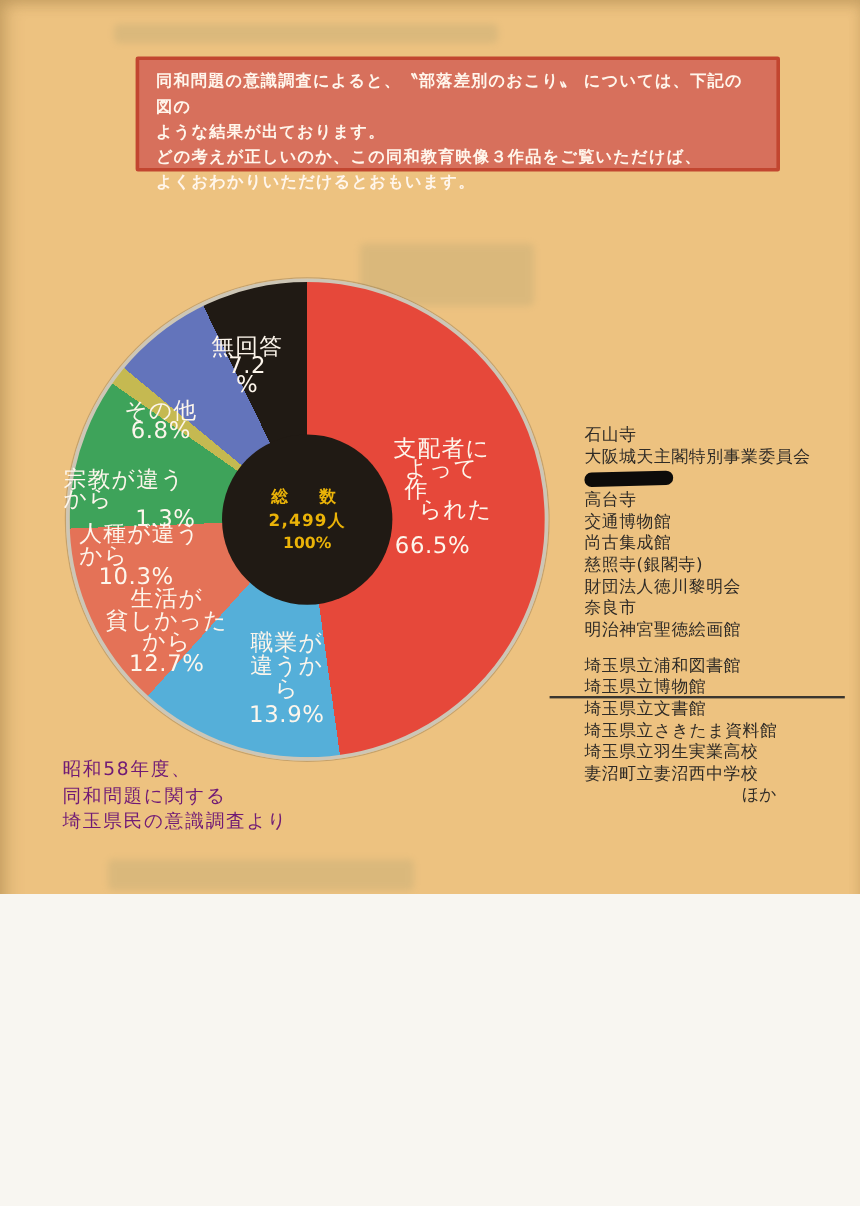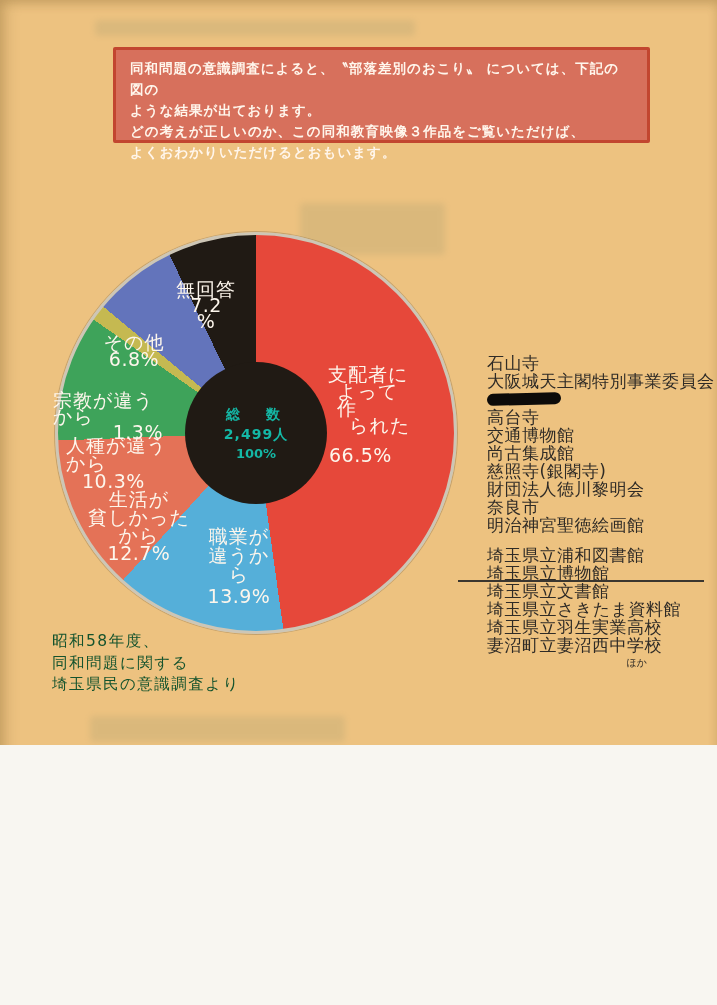--- a/index.html
+++ b/index.html
@@ -28,48 +28,48 @@
   
   .pie{
     position:absolute;left:55px;top:232px;width:396px;height:396px;border-radius:50%;
     border:3px solid #cdc6b6;box-sizing:content-box;
     box-shadow:0 0 0 1px rgba(120,100,70,.35);
   }
   .pie-center{
     position:absolute;left:50%;top:50%;transform:translate(-50%,-50%);
     width:142px;height:142px;border-radius:50%;background:#201a14;
     display:flex;flex-direction:column;align-items:center;justify-content:center;
-    color:#14b8a6;
+    color:#eab308;
   }
   .pie-center .l1{font-size:14px;font-weight:600;letter-spacing:6px;line-height:20px;}
   .pie-center .l2{font-size:14px;font-weight:600;letter-spacing:1px;line-height:20px;}
   .pie-center .l3{font-size:13px;font-weight:600;line-height:19px;}
   .plabel{position:absolute;color:#fdf6ec;font-size:19px;font-weight:400;line-height:17px;letter-spacing:1px;}
   .plabel .pct{letter-spacing:.5px;}
   .lab-shihaisha{left:328px;top:366px;width:90px;}
   .lab-shihaisha .i1{margin-left:9px;} .lab-shihaisha .i2{margin-left:21px;}
   .lab-shihaisha .pct{margin-left:1px;margin-top:13px;}
   .lab-mukaito{left:176px;top:281px;width:60px;text-align:center;line-height:16px;}
   .lab-sonota{left:101px;top:334px;width:66px;text-align:center;}
   .lab-shukyo{left:53px;top:392px;width:116px;line-height:16px;}
   .lab-shukyo .pct{text-align:right;padding-right:6px;}
   .lab-jinshu{left:66px;top:436px;width:104px;line-height:18px;}
   .lab-jinshu .pct{margin-left:16px;}
   .lab-seikatsu{left:86px;top:490px;width:106px;text-align:center;line-height:18px;}
   .lab-shokugyo{left:201px;top:527px;width:76px;text-align:center;line-height:19px;}
   .lab-shokugyo .pct{margin-top:3px;}
-  .caption{position:absolute;left:52px;top:631px;color:#14532d;font-size:15.5px;line-height:21.5px;letter-spacing:1.5px;font-weight:500;}
+  .caption{position:absolute;left:52px;top:631px;color:#701a75;font-size:15.5px;line-height:21.5px;letter-spacing:1.5px;font-weight:500;}
   
   .credits{position:absolute;left:487px;top:354px;width:222px;color:#2f2b26;}
   .credits .head{font-size:18px;font-weight:700;letter-spacing:1px;margin-left:5px;margin-bottom:8px;color:#191613;}
-  .credits .item{font-size:17px;line-height:18px;letter-spacing:.5px;white-space:nowrap;}
+  .credits .item{font-size:14px;line-height:18px;letter-spacing:.5px;white-space:nowrap;}
   .redacted-bar{width:74px;height:12px;background:#0d0b09;border-radius:6px;margin:3px 0;transform:rotate(-1.5deg);}
   .credits-divider{position:absolute;left:458px;top:580px;width:246px;height:1.5px;background:#3a362f;}
   .credits .group2{margin-top:12px;}
-  .credits .more{text-align:right;padding-right:62px;font-size:10px;line-height:18px;}
+  .credits .more{text-align:right;padding-right:62px;font-size:14px;line-height:18px;}
   
   .footer{position:absolute;left:0;top:745px;width:717px;height:260px;background:var(--footer-bg);}
 </style>
 </head>
 <body>
 
 <div class="page">
 
   <div class="ghost" style="left:95px;top:20px;width:320px;height:16px;"></div>
   <div class="ghost" style="left:300px;top:203px;width:145px;height:52px;"></div>

